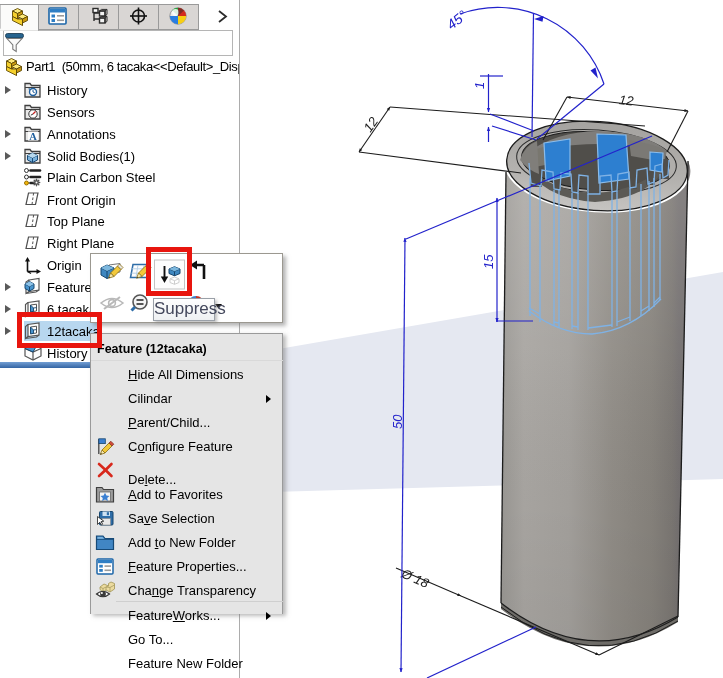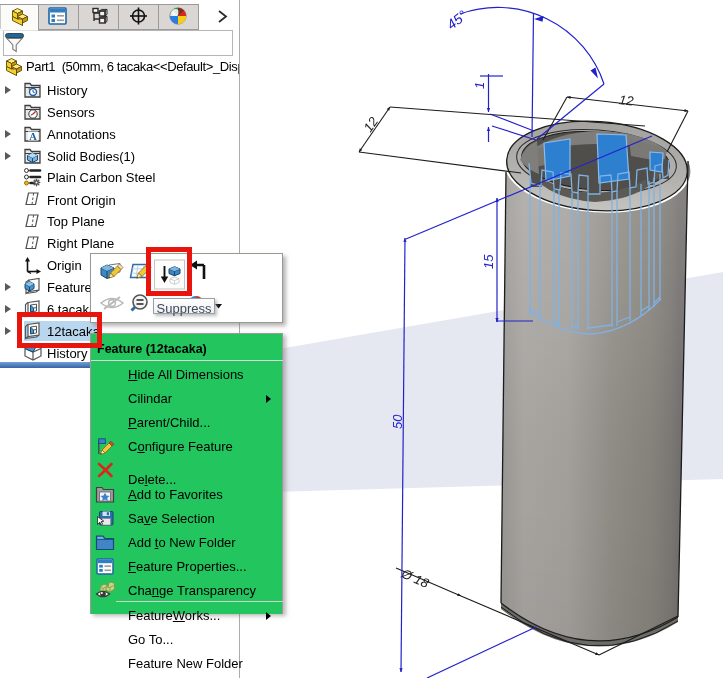--- a/index.html
+++ b/index.html
@@ -10,28 +10,28 @@
 
 .filter{position:absolute;left:3px;top:30px;width:230px;height:26px;background:#fff;border:1px solid #b5b5b5}
 .row{position:absolute;left:0;height:20px;font-size:13px;color:#000;white-space:nowrap}
 .row .lbl{position:absolute;left:47px;top:3px}
 .arr{position:absolute;left:5px;top:6px;width:0;height:0;border-left:6px solid #5a5a5a;border-top:4.5px solid transparent;border-bottom:4.5px solid transparent}
 .sel12{position:absolute;left:24px;top:321px;width:73px;height:20px;background:#b8d7ef}
 .rollbar{position:absolute;left:0;top:362px;width:94px;height:6px;background:linear-gradient(#739fd4,#3465a4)}
 
 #ptool{position:absolute;left:90px;top:253px;width:193px;height:70px;background:#fff;border:1px solid #9b9890;box-shadow:3px 3px 4px rgba(120,120,120,.55)}
 
-#menu{position:absolute;left:90px;top:333px;width:193px;height:281px;background:#22c55e;border:1px solid #9a9a9a;border-bottom:none;box-shadow:3px 2px 4px rgba(120,120,120,.5)}
+#menu{position:absolute;left:90px;top:333px;width:193px;height:281px;background:#e5e5e5;border:1px solid #9a9a9a;border-bottom:none;box-shadow:3px 2px 4px rgba(120,120,120,.5)}
 #menu .hdr{position:absolute;left:6px;top:8px;font-size:12.5px;font-weight:bold;color:#000}
 #menu .hsep{position:absolute;left:0px;top:26px;width:192px;height:1px;background:#d9d9d9}
 #menu .mi{position:absolute;left:37px;font-size:13px;color:#000;white-space:nowrap}
 #menu .sub{position:absolute;left:175px;width:0;height:0;border-left:5px solid #000;border-top:4px solid transparent;border-bottom:4px solid transparent}
 #menu .msep{position:absolute;left:25px;top:267px;width:167px;height:1px;background:#cfcfcf}
 
-#tip{position:absolute;left:153px;top:298px;width:62px;height:16px;background:linear-gradient(#fefefe,#eef0f2);border:1px solid #9aa0a8;box-shadow:2px 2px 3px rgba(130,130,130,.5);font-size:13px;color:#44485c;text-align:center;line-height:19px}
+#tip{position:absolute;left:153px;top:298px;width:62px;height:23px;background:linear-gradient(#fefefe,#eef0f2);border:1px solid #9aa0a8;box-shadow:2px 2px 3px rgba(130,130,130,.5);font-size:17px;color:#44485c;text-align:center;line-height:19px}
 
 .redbox{position:absolute;border:5px solid #e8150e}
 #rb1{left:146px;top:247px;width:46px;height:49px}
 #rb2{left:17px;top:312px;width:85px;height:36px}
 u{text-decoration:underline}
 </style></head><body>
 <div id="root">
 
 <svg id="scene" width="723" height="678" viewBox="0 0 723 678">
 <defs>

